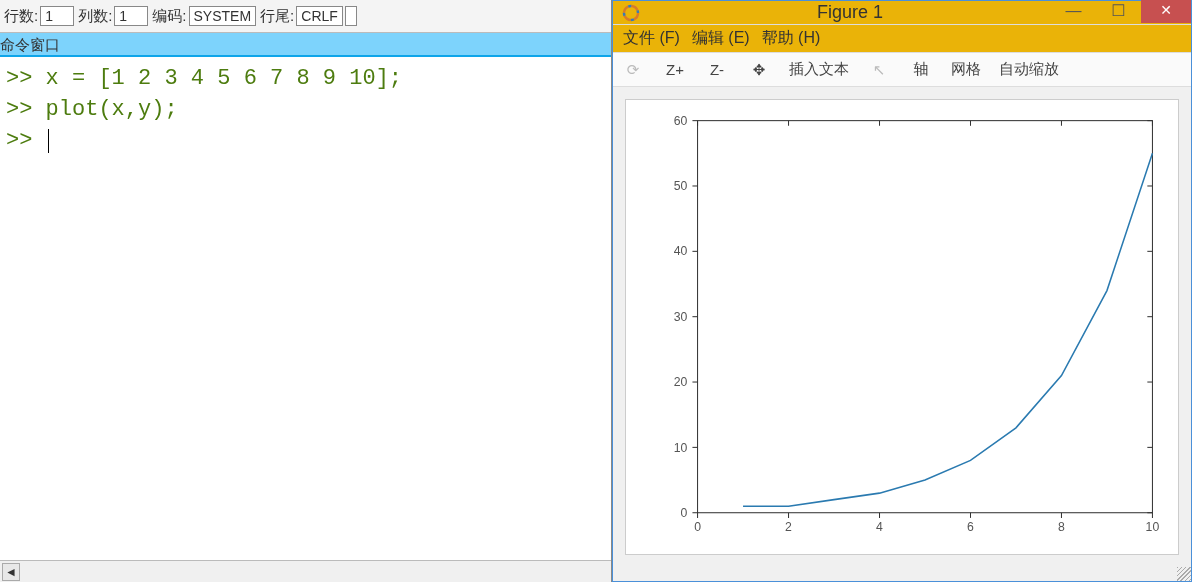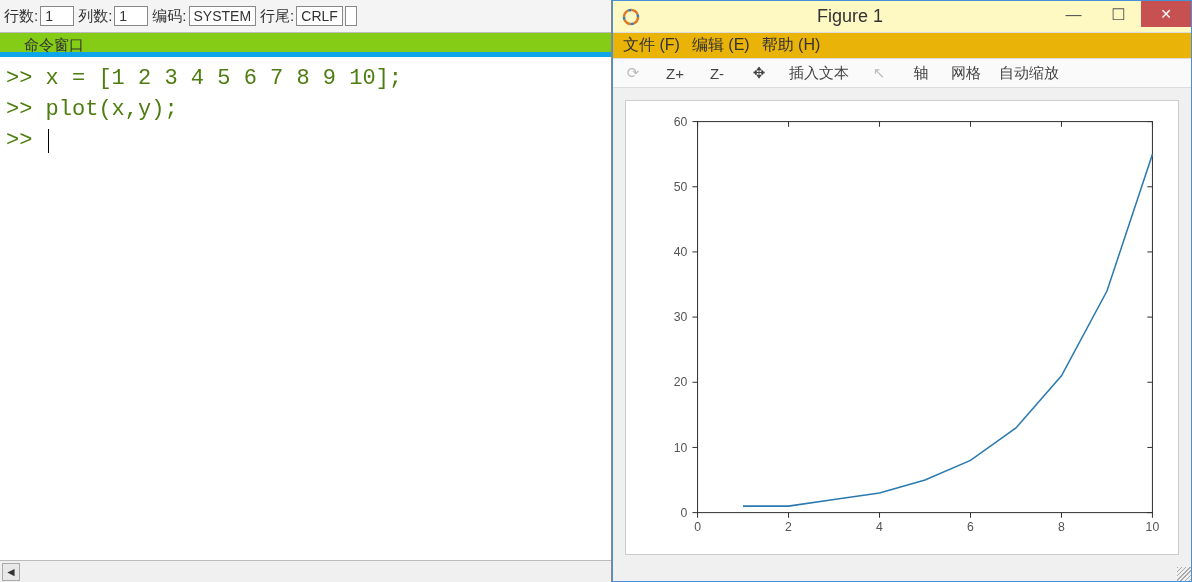--- a/index.html
+++ b/index.html
@@ -52,23 +52,23 @@
     .status-value.med { min-width: 44px; }
     .status-blank {
       background: #fff;
       border: 1px solid #888;
       width: 12px;
       height: 20px;
     }
     .cmd-title {
       height: 24px;
       line-height: 24px;
-      background: #84cc16;
-      border-bottom: 5px solid #0ea5e9;
-      padding: 0 24px;
+      background: #7dd3fc;
+      border-bottom: 2px solid #0ea5e9;
+      padding: 0 0;
       font-size: 15px;
     }
     .cmd-area {
       flex: 1;
       background: #fff;
       padding: 6px 6px;
       font-family: "Courier New", monospace;
       font-size: 22px;
       line-height: 31px;
       color: #4d7c0f;
@@ -105,22 +105,22 @@
     
     .right-pane {
       flex: 1;
       height: 582px;
       display: flex;
       flex-direction: column;
       background: #f5f5f5;
       border: 1px solid #4a90d9;
     }
     .title-bar {
-      height: 32px;
-      background: #fef9c3;
+      height: 24px;
+      background: #eab308;
       display: flex;
       align-items: center;
       border-bottom: 1px solid #ddd;
     }
     .title-icon {
       width: 20px;
       height: 20px;
       margin: 0 8px;
       display: flex;
       align-items: center;

